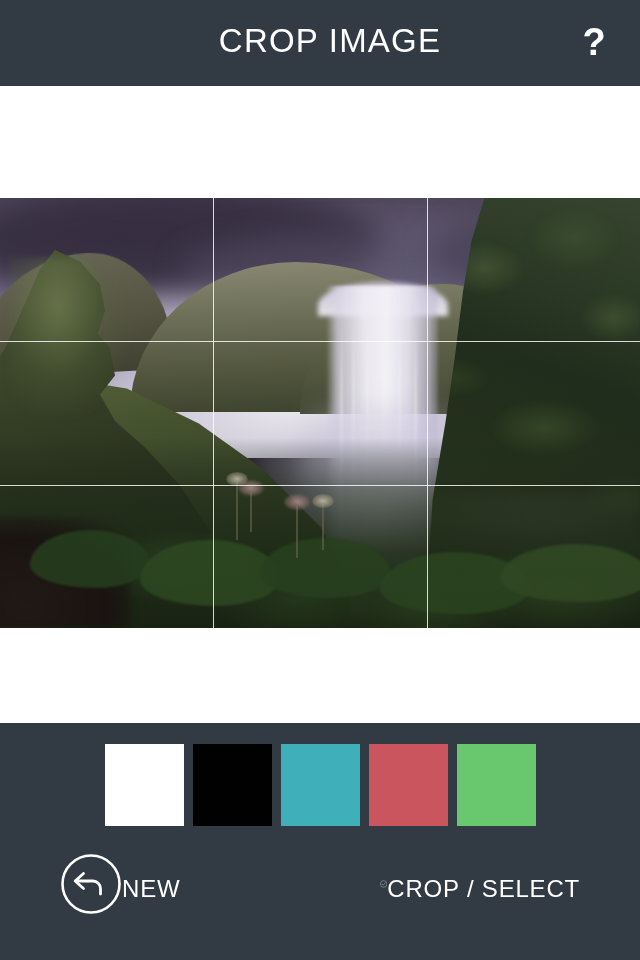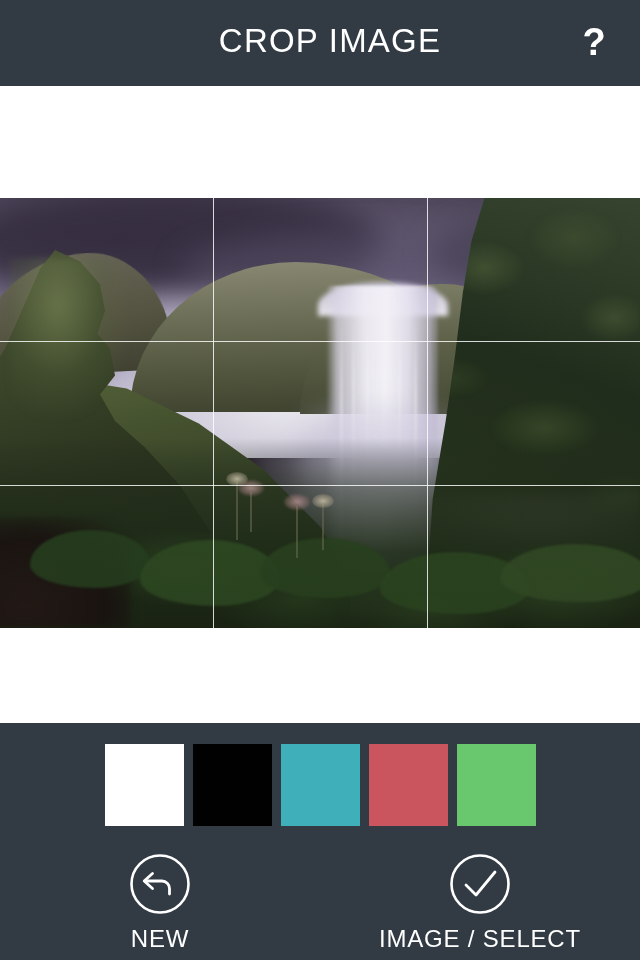--- a/index.html
+++ b/index.html
@@ -340,21 +340,21 @@
     top: 130px; left: 0;
     width: 640px;
     height: 100px;
     display: flex;
     justify-content: center;
     align-items: flex-start;
     gap: 120px;
   }
   .action-btn {
     display: flex;
-    flex-direction: column;
+    flex-direction: row;
     align-items: center;
     cursor: pointer;
     width: 200px;
   }
   .action-circle {
     width: 62px;
     height: 62px;
     display: block;
   }
   .action-label {
@@ -460,18 +460,18 @@
           <polyline points="23.5,20.5 15.2,28 23.5,35.5" fill="none" stroke="#ffffff" stroke-width="2.8" stroke-linecap="round" stroke-linejoin="round"></polyline>
         </svg>
         <div class="action-label">NEW</div>
       </div>
 
       <div class="action-btn">
         <svg class="action-circle" viewBox="0 0 62 62">
           <circle cx="31" cy="31" r="28.5" fill="none" stroke="#ffffff" stroke-width="2.6"></circle>
           <polyline points="17,32 27,42 46,19" fill="none" stroke="#ffffff" stroke-width="2.8" stroke-linecap="round" stroke-linejoin="round"></polyline>
         </svg>
-        <div class="action-label">IMAGE / SELECT</div>
+        <div class="action-label">CROP / SELECT</div>
       </div>
 
     </div>
   </div>
 </div>
 
 </body></html>

